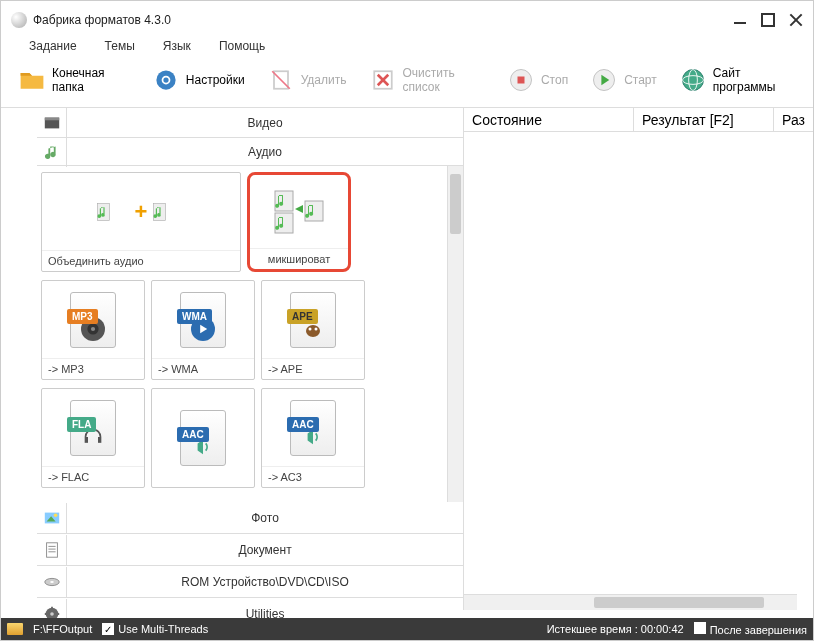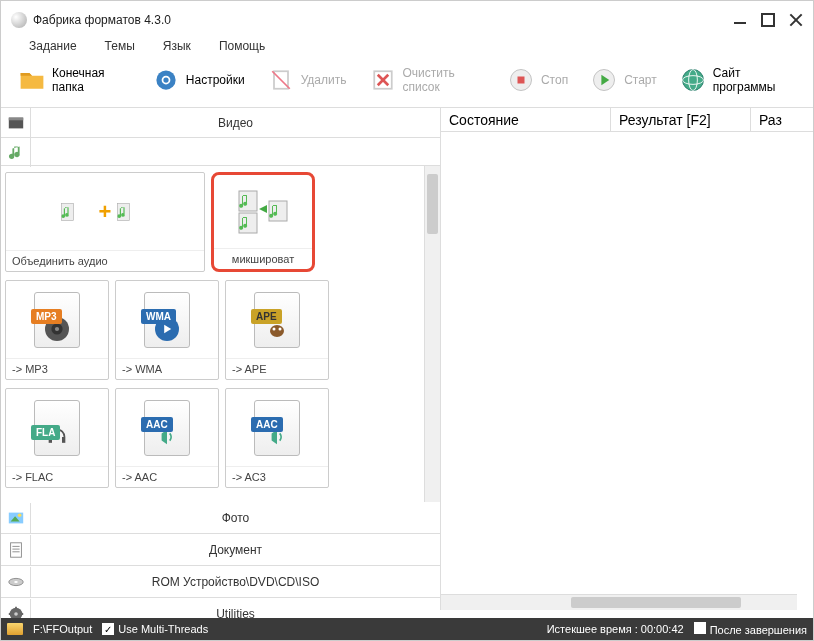--- a/index.html
+++ b/index.html
@@ -21,21 +21,21 @@
 .menubar span { cursor: pointer; margin-left: 12px; }
 
 
 .toolbar { display: flex; align-items: center; padding: 4px 8px 8px 8px; gap: 4px; border-bottom: 1px solid #ddd; }
 .tool-btn { display: flex; align-items: center; gap: 6px; padding: 4px 8px; border: 1px solid transparent; border-radius: 3px; cursor: pointer; font-size: 12px; }
 .tool-btn.disabled { color: #aaa; }
 .tool-icon { width: 28px; height: 28px; display: flex; align-items: center; justify-content: center; }
 .tool-icon svg { width: 28px; height: 28px; }
 
 
-.main { display: flex; height: 502px; }
+.main { display: flex; height: 502px; padding-left: 36px; }
 .left { width: 440px; border-right: 1px solid #ddd; display: flex; flex-direction: column; }
 .right { flex: 1; display: flex; flex-direction: column; }
 
 
 .cat-row { display: flex; align-items: center; border-bottom: 1px solid #ddd; height: 30px; }
 .cat-icon { width: 30px; height: 30px; display: flex; align-items: center; justify-content: center; border-right: 1px solid #ddd; }
 .cat-icon svg { width: 18px; height: 18px; }
 .cat-row.small { height: 28px; }
 .cat-label { flex: 1; text-align: center; font-size: 12px; color: #333; }
 
@@ -176,20 +176,21 @@
           </svg>
         </div>
       <div class="cat-label">Видео</div>
     </div>
     <div class="cat-row small">
       <div class="cat-icon">
           <svg viewBox="0 0 20 20">
             <path d="M8 4v10a3 3 0 1 1-2-2V6l8-2v8a3 3 0 1 1-2-2V4z" fill="#6a6"></path>
           </svg>
         </div>
+      <div class="cat-label">Аудио</div>
     </div>
 
     <div class="grid-panel">
       <div class="grid-scroll">
         <div class="tile-row">
           <div class="tile tile-big">
             <div class="tile-icon-area">
               <svg class="music-glyph" viewBox="0 0 60 40">
                   <rect x="4" y="6" width="20" height="28" fill="#eee" stroke="#aaa"></rect>
                   <path d="M10 12v14a3 3 0 1 1-2-2V14l8-2v12a3 3 0 1 1-2-2V12z" fill="#5b5"></path>
@@ -260,21 +261,21 @@
                 </div>
               </div>
             <div class="tile-label">-&gt; APE</div>
           </div>
         </div>
 
         <div class="tile-row">
           <div class="tile tile-med">
             <div class="tile-icon-area">
                 <div class="file-icon">
-                  <div class="file-badge" style="background:#4a8;margin-top:8px;">FLA</div>
+                  <div class="file-badge" style="background:#4a8;">FLA</div>
                   <div class="file-inner">
                     <svg width="20" height="16" viewBox="0 0 24 18">
                       <path d="M3 9a9 9 0 0 1 18 0" fill="none" stroke="#555" stroke-width="2"></path>
                       <rect x="2" y="9" width="4" height="7" fill="#555"></rect>
                       <rect x="18" y="9" width="4" height="7" fill="#555"></rect>
                     </svg>
                   </div>
                 </div>
               </div>
             <div class="tile-label">-&gt; FLAC</div>
@@ -284,21 +285,20 @@
                 <div class="file-icon">
                   <div class="file-badge" style="background:#2b6cb0;">AAC</div>
                   <div class="file-inner">
                     <svg width="18" height="18" viewBox="0 0 20 20">
                       <polygon points="4,6 10,2 10,18 4,14" fill="#4a8"></polygon>
                       <path d="M13 6a6 6 0 0 1 0 8" fill="none" stroke="#4a8" stroke-width="2"></path>
                     </svg>
                   </div>
                 </div>
               </div>
-            <div class="tile-label">-&gt; AAC</div>
           </div>
           <div class="tile tile-med">
             <div class="tile-icon-area">
                 <div class="file-icon">
                   <div class="file-badge" style="background:#2b6cb0;">AAC</div>
                   <div class="file-inner">
                     <svg width="18" height="18" viewBox="0 0 20 20">
                       <polygon points="4,6 10,2 10,18 4,14" fill="#4a8"></polygon>
                       <path d="M13 6a6 6 0 0 1 0 8" fill="none" stroke="#4a8" stroke-width="2"></path>
                     </svg>

